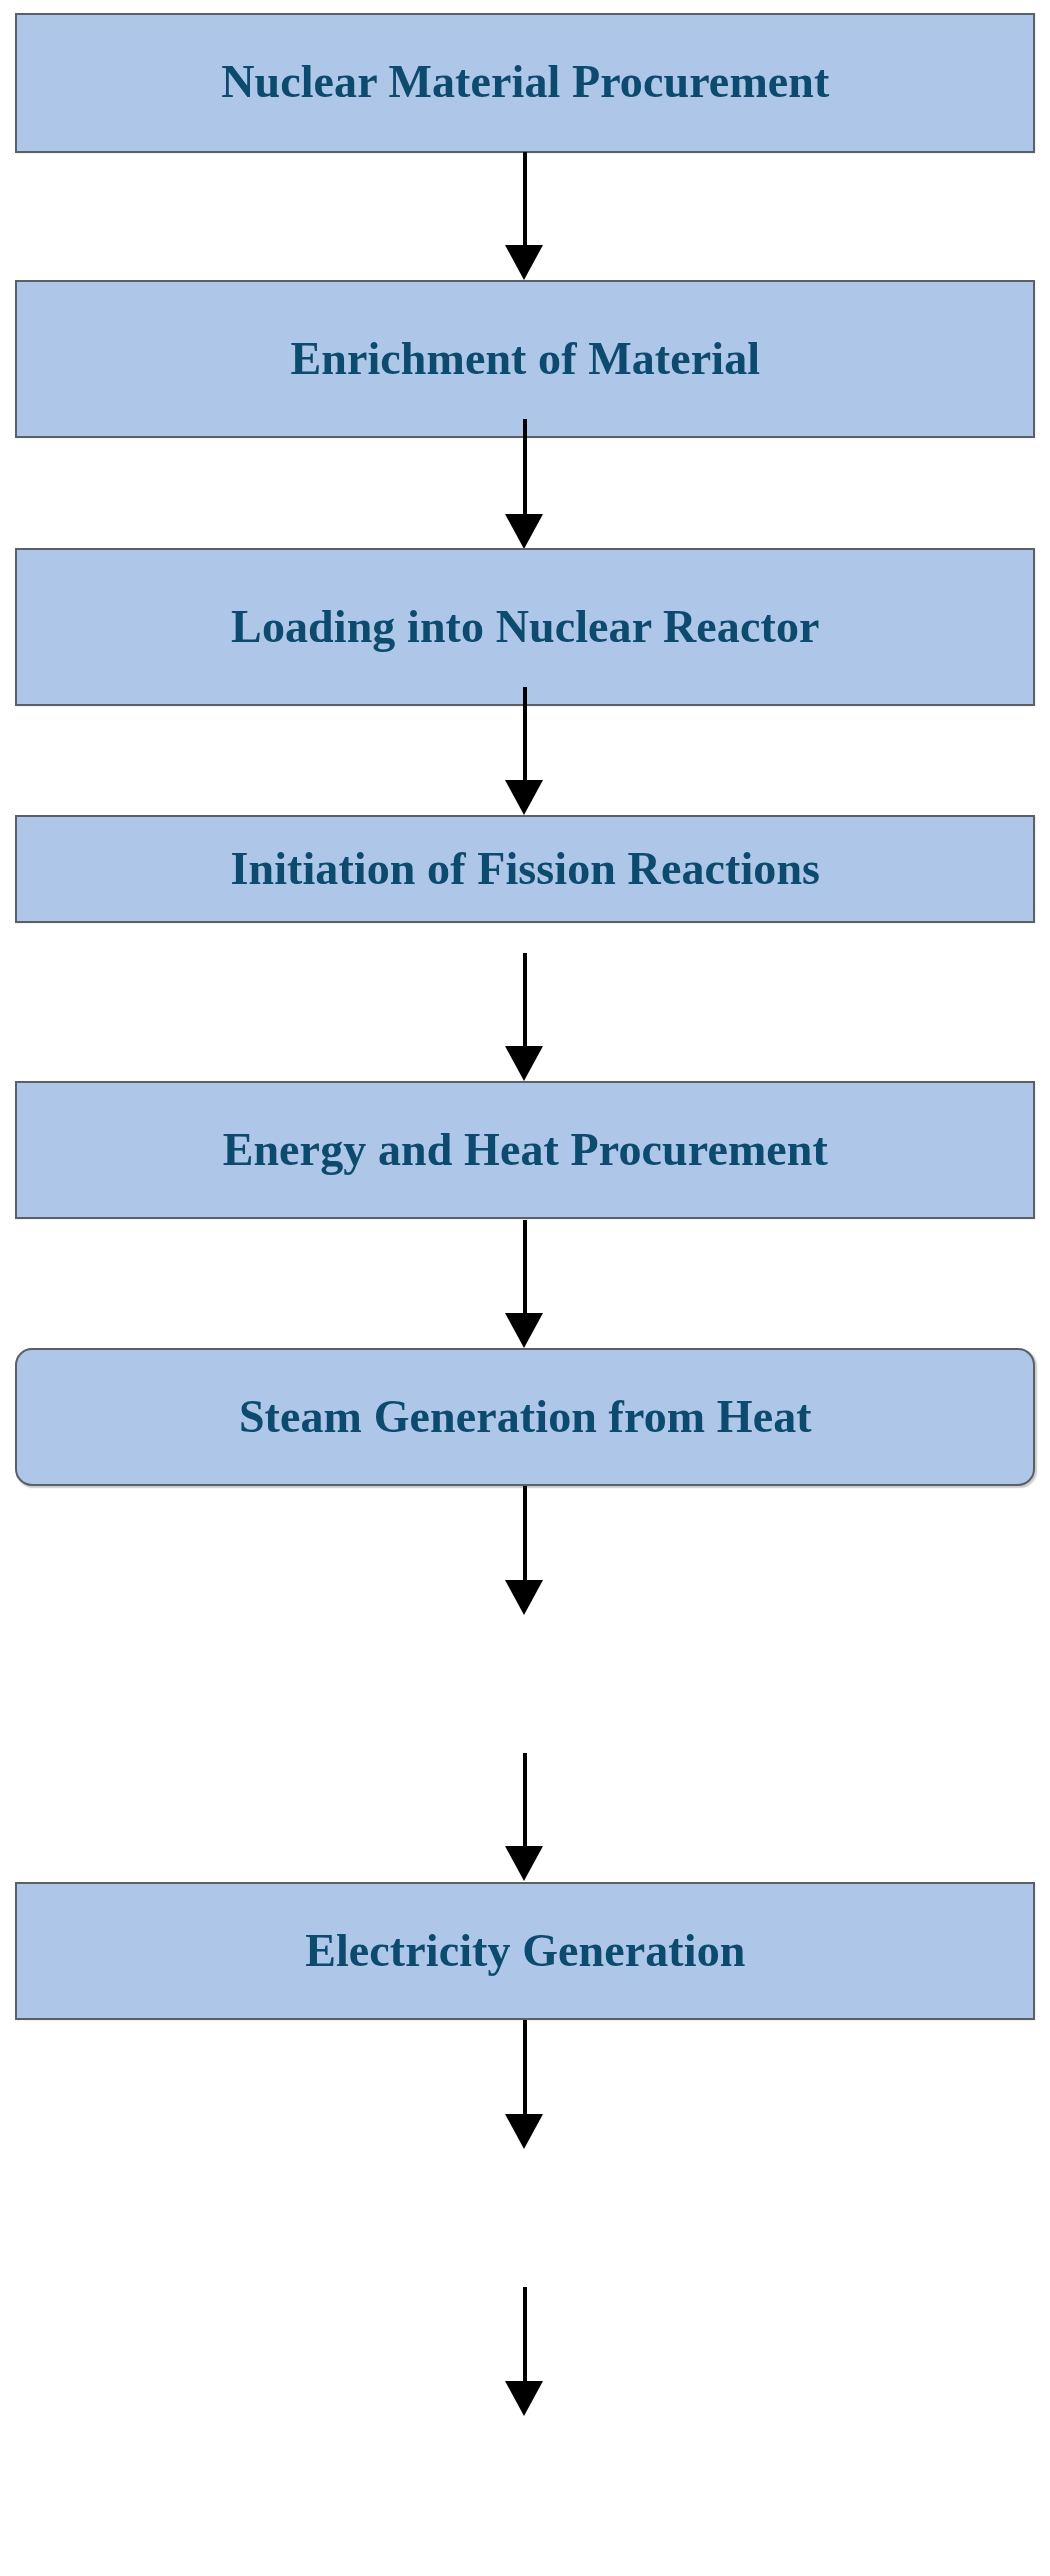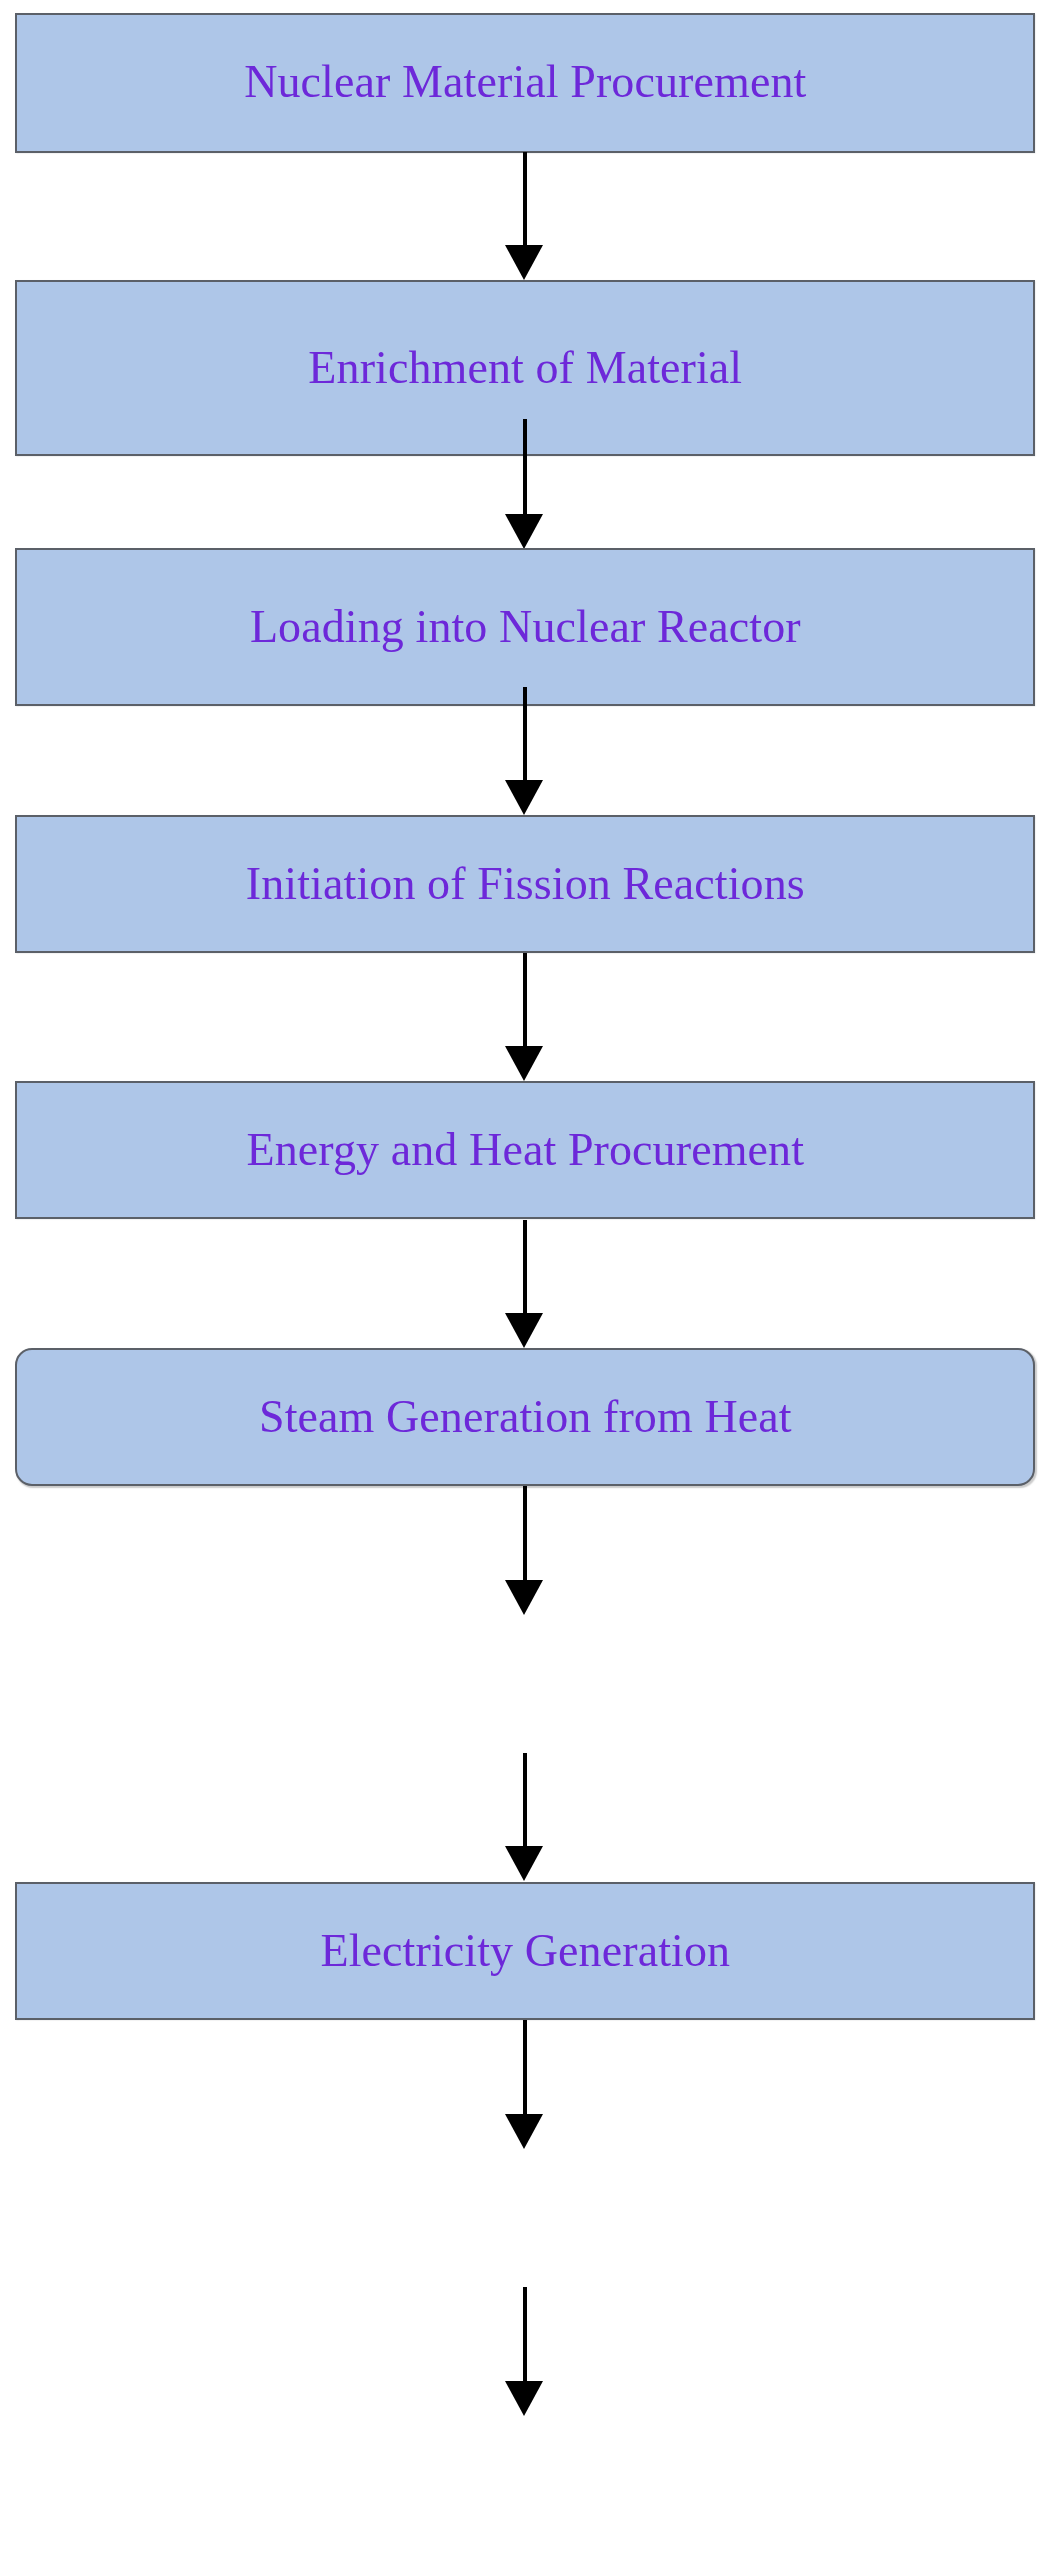--- a/index.html
+++ b/index.html
@@ -24,24 +24,24 @@
     box-sizing: border-box;
     background: #aec6e8;
     border: 2.8px solid #5b6068;
     display: flex;
     align-items: center;
     justify-content: center;
     text-align: center;
     box-shadow: 1.4px 1.4px 1.4px rgba(160,160,160,0.55);
   }
   .node-label {
-    color: #6d28d9;
+    color: #0c4a6e;
     font-size: 46px;
     line-height: 1.28;
-    font-weight: 400;
+    font-weight: 700;
     letter-spacing: 0.1px;
     padding: 0 7px;
     white-space: pre-line;
     text-align: right;
   }
   .node-label.two-line {
     line-height: 1.42;
   }
   .connector {
     position: absolute;
@@ -72,37 +72,37 @@
 <div id="flowchart">
 
   <div class="node" style="top:12.6px;height:140px;">
     <span class="node-label">Nuclear Material Procurement</span>
   </div>
   <div class="connector" style="top:152px;height:128px;">
     <div class="shaft" style="height:93px;"></div>
     <div class="head"></div>
   </div>
 
-  <div class="node" style="top:280px;height:176px;">
+  <div class="node" style="top:280px;height:158px;">
     <span class="node-label">Enrichment of Material</span>
   </div>
   <div class="connector" style="top:419px;height:130px;">
     <div class="shaft" style="height:95px;"></div>
     <div class="head"></div>
   </div>
 
   <div class="node" style="top:548px;height:158px;">
     <span class="node-label">Loading into Nuclear Reactor</span>
   </div>
   <div class="connector" style="top:687px;height:128px;">
     <div class="shaft" style="height:93px;"></div>
     <div class="head"></div>
   </div>
 
-  <div class="node" style="top:815px;height:138px;">
+  <div class="node" style="top:815px;height:108px;">
     <span class="node-label">Initiation of Fission Reactions</span>
   </div>
   <div class="connector" style="top:953px;height:128px;">
     <div class="shaft" style="height:93px;"></div>
     <div class="head"></div>
   </div>
 
   <div class="node" style="top:1081px;height:138px;">
     <span class="node-label">Energy and Heat Procurement</span>
   </div>

